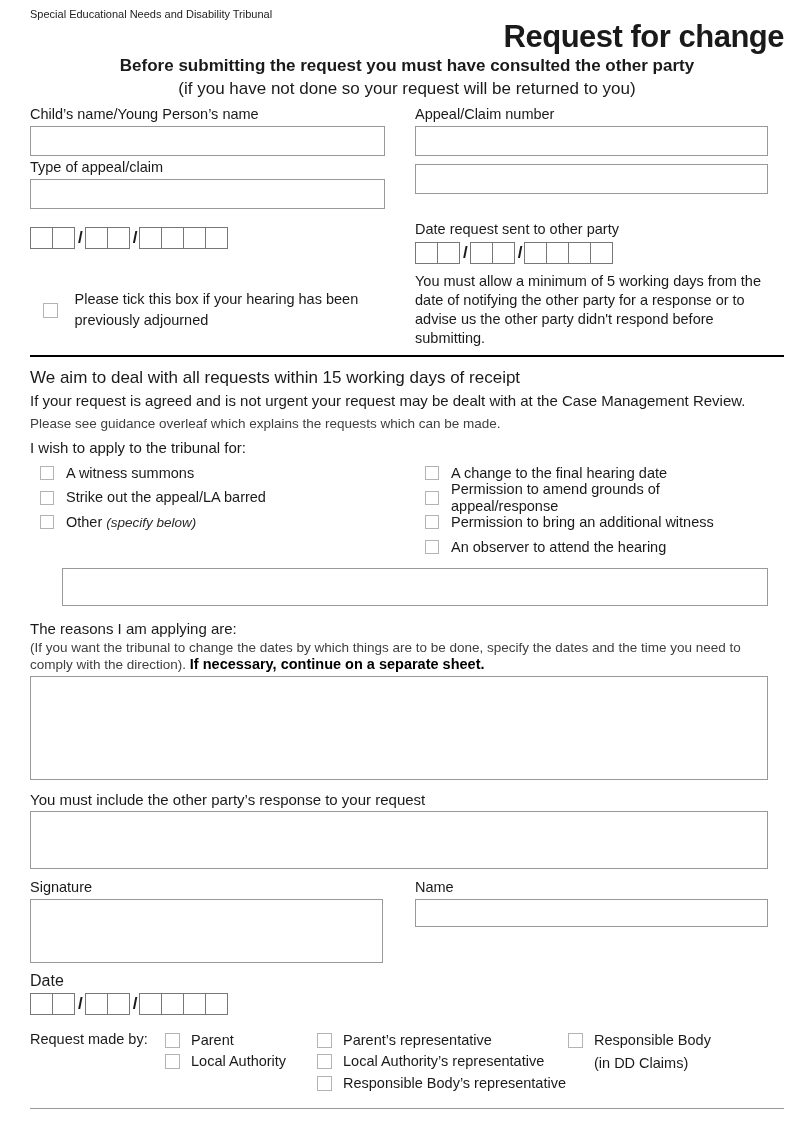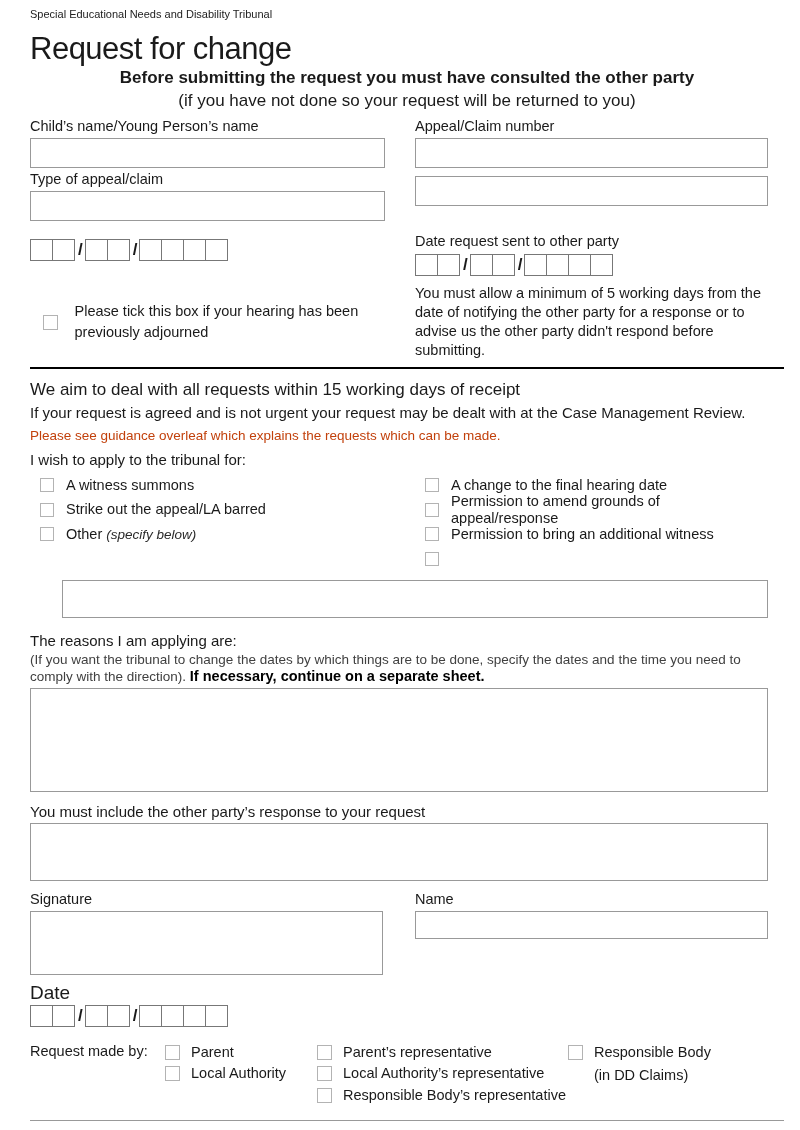--- a/index.html
+++ b/index.html
@@ -5,21 +5,21 @@
   * { margin:0; padding:0; box-sizing:border-box; }
   html,body { background:#fff; }
   body {
     width:800px; height:1130px; overflow:hidden;
     font-family:"Liberation Sans", sans-serif;
     color:#1a1a1a;
   }
   .page { padding:8px 16px 0 30px; width:800px; }
 
   .org { font-size:11px; color:#222; }
-  .title { font-size:31px; font-weight:400; letter-spacing:-0.5px; margin-top:12px; line-height:34px; }
+  .title { font-size:31px; font-weight:700; letter-spacing:-0.5px; margin-top:0; line-height:34px;text-align:right; }
   .notice-bold { text-align:center; font-weight:bold; font-size:17px; margin-top:1px; line-height:21px; }
   .notice-sub  { text-align:center; font-size:17px; margin-top:2px; line-height:21px; }
 
   .grid2 { display:grid; grid-template-columns:355px 353px; column-gap:30px; }
   .label { font-size:14.5px; line-height:15px; }
   .inputbox { border:1px solid #999; background:#fff; height:30px; margin-top:4px; width:100%; }
 
   .mt8{margin-top:8px;} .mt12{margin-top:4px;} .mt13{margin-top:13px;}
 
   .dategroup { display:flex; align-items:center; margin-top:5px; }
@@ -32,41 +32,41 @@
 
   .adjourn-row { display:flex; gap:17px; align-items:center; padding-left:2px;justify-content:center; }
   .adjourn-row .label { line-height:21px; }
   .allow-note { font-size:14.5px; line-height:19px; }
 
   .hr-black { border:none; border-top:2px solid #000; margin-top:7px; }
   .hr-gray  { border:none; border-top:1px solid #999; margin-top:7px; }
 
   .h2 { font-weight:normal; font-size:17px; margin-top:10px; line-height:21px; }
   .body-text { font-size:15px; line-height:19px; margin-top:3px; }
-  .guidance { font-size:13.5px; line-height:17px; color:#c2410c; margin-top:5px; }
+  .guidance { font-size:13.5px; line-height:17px; color:#404040; margin-top:5px; }
   .apply-label { font-size:15px; line-height:19px; margin-top:6px; }
 
   .options { display:grid; grid-template-columns:385px 353px; margin-top:4px; }
   .opt { display:flex; align-items:center; gap:12px; height:24.6px; margin-left:10px; }
   .opt .label { line-height:17px; }
   .hint-italic { font-style:italic; font-size:13.5px; color:#2a2a2a; }
 
   .other-box { border:1px solid #999; height:38px; margin:9px 0 0 32px; width:706px; background:#fff; }
 
   .reasons-label { font-size:15px; line-height:19px; margin-top:13px; }
   .reasons-hint { font-size:13.5px; line-height:17px; color:#404040; margin-top:1px; }
   .reasons-hint b { font-size:14.5px; color:#000; }
   .bigbox { border:1px solid #999; width:738px; height:104px; margin-top:3px; background:#fff; }
   .response-label { font-size:15px; line-height:19px; margin-top:10px; }
   .response-box { border:1px solid #999; width:738px; height:58px; margin-top:2px; background:#fff; }
 
   .sig-row { margin-top:11px; }
   .sig-box { border:1px solid #999; width:353px; height:64px; margin-top:4px; background:#fff; }
   .name-box { border:1px solid #999; width:353px; height:28px; margin-top:4px; background:#fff; }
-  .date-label { font-size:19px; margin-top:10px; }
+  .date-label { font-size:16px; margin-top:10px; }
 
   .madeby { display:flex; margin-top:16px; font-size:14.5px; }
   .madeby-label { width:135px; line-height:17px; }
   .mb-col1 { width:152px; }
   .mb-col2 { width:251px; }
   .mb-item { display:flex; align-items:center; gap:11px; height:25.5px; margin-top:-4px; }
   .mb-item .label { line-height:17px; }
   .mb-sub { margin-left:26px; line-height:17px; margin-top:2px; font-size:14.5px; }
 </style>
 </head>
@@ -170,20 +170,21 @@
       <div class="opt">
         <div class="cb-sm"></div>
         <div class="label">Permission to amend grounds of appeal/response</div>
       </div>
       <div class="opt">
         <div class="cb-sm"></div>
         <div class="label">Permission to bring an additional witness</div>
       </div>
       <div class="opt">
         <div class="cb-sm"></div>
+        <div class="label">An observer to attend the hearing</div>
       </div>
     </div>
   </div>
 
   <div class="other-box"></div>
 
   <div class="reasons-label">The reasons I am applying are:</div>
   <div class="reasons-hint"><span>(If you want the tribunal to change the dates by which things are to be done, specify the dates and the time you need to comply with the direction).</span> <b>If necessary, continue on a separate sheet.</b></div>
   <div class="bigbox"></div>
 

